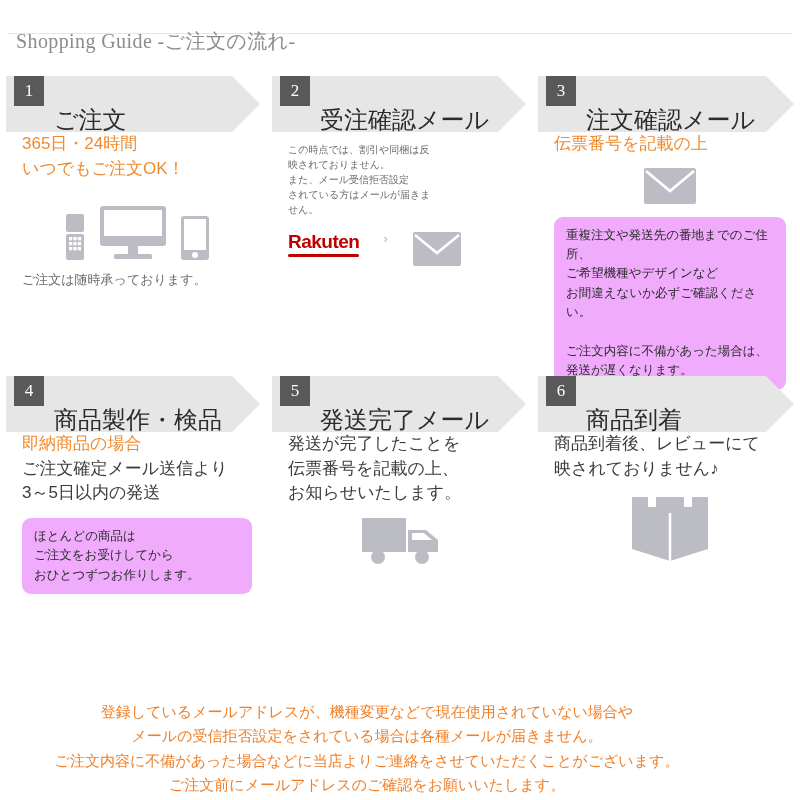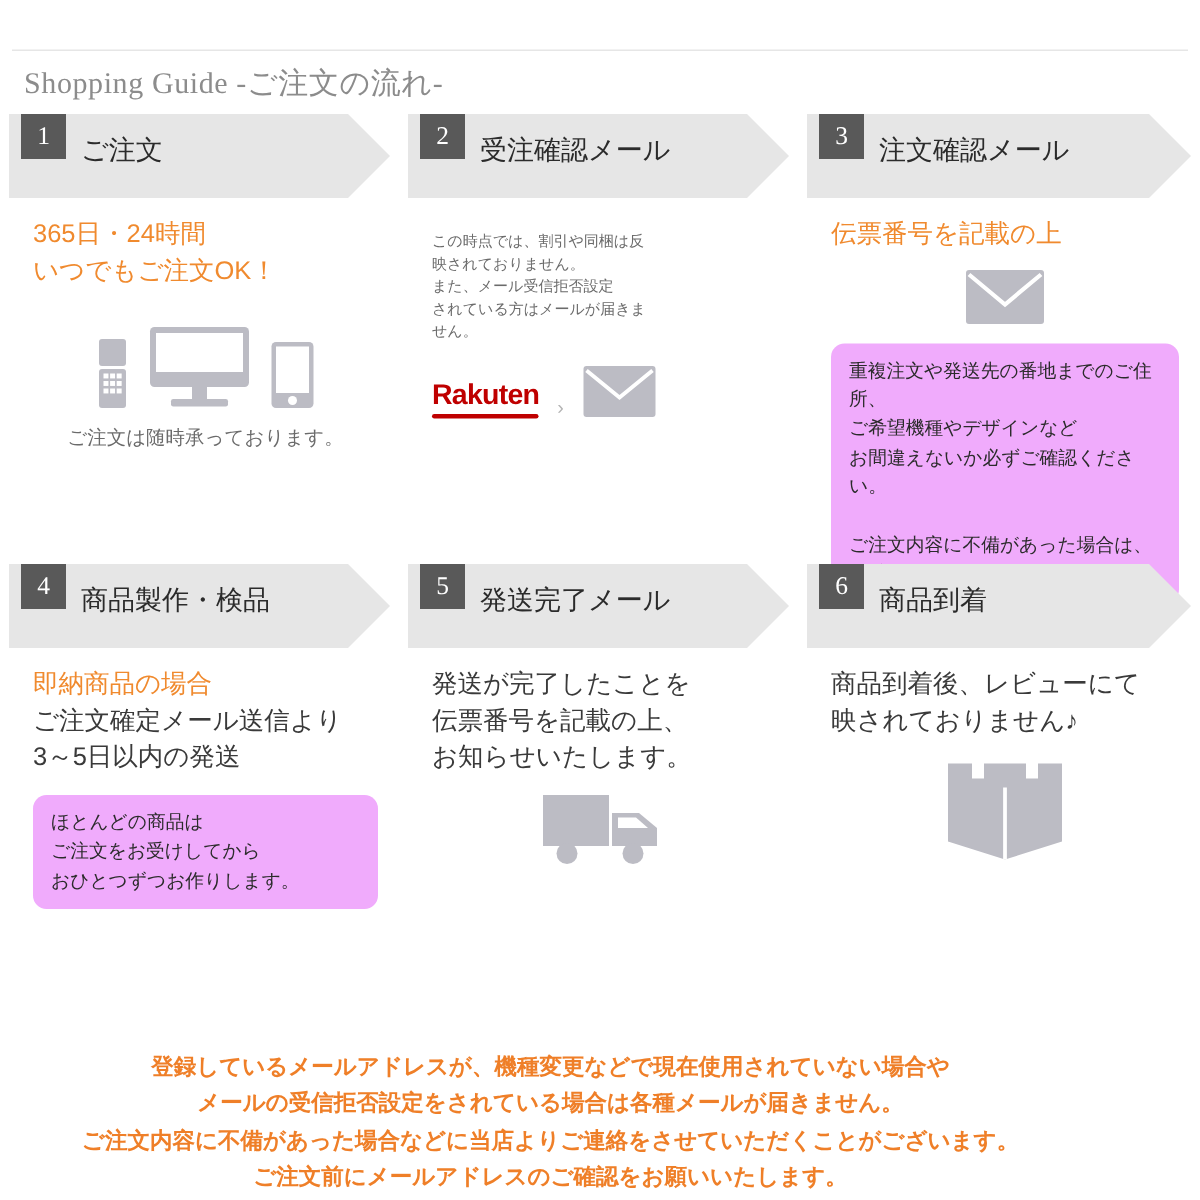--- a/index.html
+++ b/index.html
@@ -26,21 +26,21 @@
     top: 33px;
     width: 784px;
     height: 1px;
     background: #e6e6e6;
   }
 
   
   .guide-title {
     position: absolute;
     left: 16px;
-    top: 42px;
+    top: 28px;
     font-family: "Liberation Serif", "DejaVu Serif", serif;
     font-size: 20px;
     color: #8c8c8c;
     letter-spacing: .4px;
     white-space: nowrap;
   }
 
   
   .steps {
     position: absolute;
@@ -76,29 +76,29 @@
     background: #595959;
     color: #ffffff;
     font-family: "Liberation Serif", "DejaVu Serif", serif;
     font-size: 17px;
     line-height: 30px;
     text-align: center;
   }
   .banner-title {
     position: absolute;
     left: 48px;
-    top: 12px;
+    top: 28px;
     font-family: "Liberation Serif", "DejaVu Serif", serif;
-    font-size: 18px;
+    font-size: 24px;
     color: #2b2b2b;
     white-space: nowrap;
   }
 
   
-  .body { padding: 12px 14px 0 22px; }
+  .body { padding: 0 14px 0 22px; }
 
   .lead {
     font-size: 17px;
     line-height: 1.45;
     color: #3a3a3a;
     white-space: pre-line;
   }
   .lead.orange { color: #f08a2e; }
   .lead .hl { color: #f08a2e; }
 
@@ -119,37 +119,36 @@
     line-height: 1.55;
     color: #2b2b2b;
     white-space: pre-line;
   }
 
   .caption {
     margin-top: 10px;
     font-size: 13px;
     color: #6b6b6b;
     white-space: pre-line;
-    text-align: center;
   }
 
   
   .icons {
     display: flex;
     align-items: flex-end;
     justify-content: center;
     gap: 12px;
     margin-top: 14px;
     height: 66px;
   }
   .icons.left { justify-content: center; }
   .icon-row-rakuten {
     display: flex;
-    align-items: flex-end;
-    gap: 12px;
+    align-items: flex-start;
+    gap: 24px;
     margin-top: 14px;
   }
   .rakuten-logo {
     position: relative;
     font-family: "Liberation Sans", sans-serif;
     font-weight: bold;
     font-size: 19px;
     color: #bf0000;
     letter-spacing: -0.5px;
     padding-bottom: 4px;
@@ -181,21 +180,20 @@
   .footer {
     position: absolute;
     left: 0;
     top: 700px;
     width: 734px;
     text-align: center;
     font-size: 15px;
     line-height: 1.62;
     color: #ef7f28;
     white-space: pre-line;
-    font-weight: bold;
   }
 </style>
 </head>
 <body>
 
 <div class="page">
 
   <div class="top-rule"></div>
 
   <div class="guide-title">Shopping Guide -ご注文の流れ-</div>

